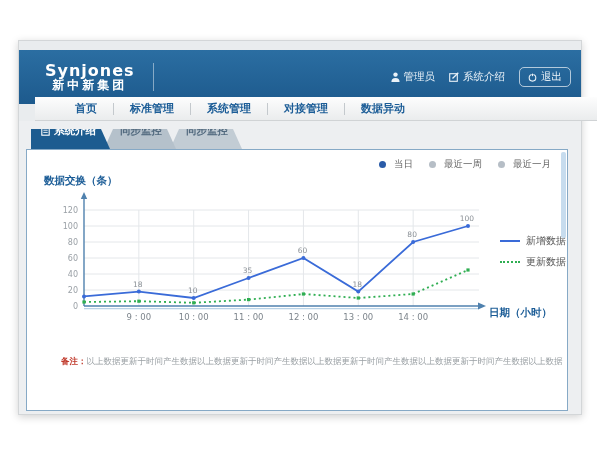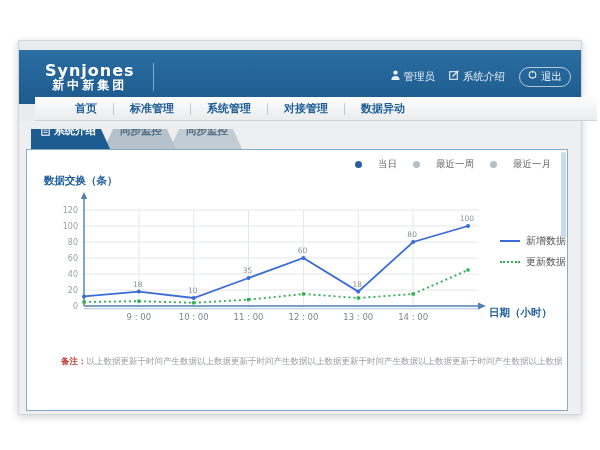--- a/index.html
+++ b/index.html
@@ -10,22 +10,22 @@
   
   .hdr { position:absolute; left:0; top:9px; width:100%; height:54px;
          background:linear-gradient(#2b6ea2,#1d5a8d); display:flex; align-items:center; }
   .logo { margin-left:26px; text-align:center; line-height:1.1; color:#fff; }
   .logo .en { font-size:16px; font-weight:bold; letter-spacing:1px; }
   .logo .cn { font-size:12px; font-weight:bold; letter-spacing:3px; }
   .hdr-div { width:1px; height:28px; background:rgba(255,255,255,.45); margin:0 14px 0 18px; }
   .app-title { color:#fff; font-size:15px; letter-spacing:2px; }
   .hdr-right { margin-left:auto; margin-right:10px; display:flex; align-items:center; gap:14px;
                color:#eaf2f8; font-size:10.5px; }
-  .hdr-item { display:flex; align-items:flex-start; gap:4px; cursor:pointer; }
-  .pill { border:1px solid rgba(255,255,255,.65); border-radius:10px; padding:2px 8px; }
+  .hdr-item { display:flex; align-items:center; gap:4px; cursor:pointer; }
+  .pill { border:1px solid rgba(255,255,255,.65); border-radius:5px; padding:2px 8px; }
   .icon-svg { display:block; }
   
   .nav { position:absolute; left:16px; top:56px; width:100%; height:24px;
          background:linear-gradient(#fdfdfd,#eaeced); border-bottom:1px solid #d0d3d5;
          display:flex; align-items:center; padding-left:24px; }
   .nav-item { color:#1c5d97; font-size:11px; font-weight:bold; padding:0 16px; cursor:pointer;
               white-space:nowrap; }
   .nav-sep { width:1px; height:12px; background:#c4c9cd; }
   
   .content { position:absolute; left:0; top:80px; width:100%; bottom:0; background:#edeff1; }
@@ -37,21 +37,21 @@
   .tab.inactive { background:#b5c1cb; color:#51697e; margin-left:-6px; z-index:1;
          clip-path:polygon(9px 0, calc(100% - 9px) 0, 100% 100%, 0 100%); padding-left:16px; }
   .tab.inactive.last { background:#c2ccd4; z-index:0; }
   .panel { position:absolute; left:7px; top:28px; width:542px; height:262px;
            background:#fff; border:1px solid #86a9c6; }
   .scroll-thumb { position:absolute; right:1px; top:2px; width:5px; height:86px;
                   background:#c7dcee; border-radius:2px; }
   
   .filters { position:absolute; top:8px; right:16px; display:flex; align-items:center; gap:16px;
              font-size:9.5px; color:#666; }
-  .radio-item { display:flex; align-items:center; gap:16px; cursor:pointer; }
+  .radio-item { display:flex; align-items:center; gap:8px; cursor:pointer; }
   .dot { width:7px; height:7px; border-radius:50%; }
   .dot.on { background:#2a5ca8; }
   .dot.off { background:#b6bec6; }
   
   .y-title { position:absolute; left:17px; top:24px; font-size:10.5px; font-weight:bold; color:#1c5d97; }
   .x-title { position:absolute; left:462px; top:156px; font-size:10.5px; font-weight:bold; color:#1c5d97; }
   .chart-svg { position:absolute; left:0; top:40px; }
   
   .legend { position:absolute; left:473px; top:84px; display:flex; flex-direction:column; gap:7px; }
   .legend-item { display:flex; align-items:center; gap:6px; font-size:10px; color:#555; }

